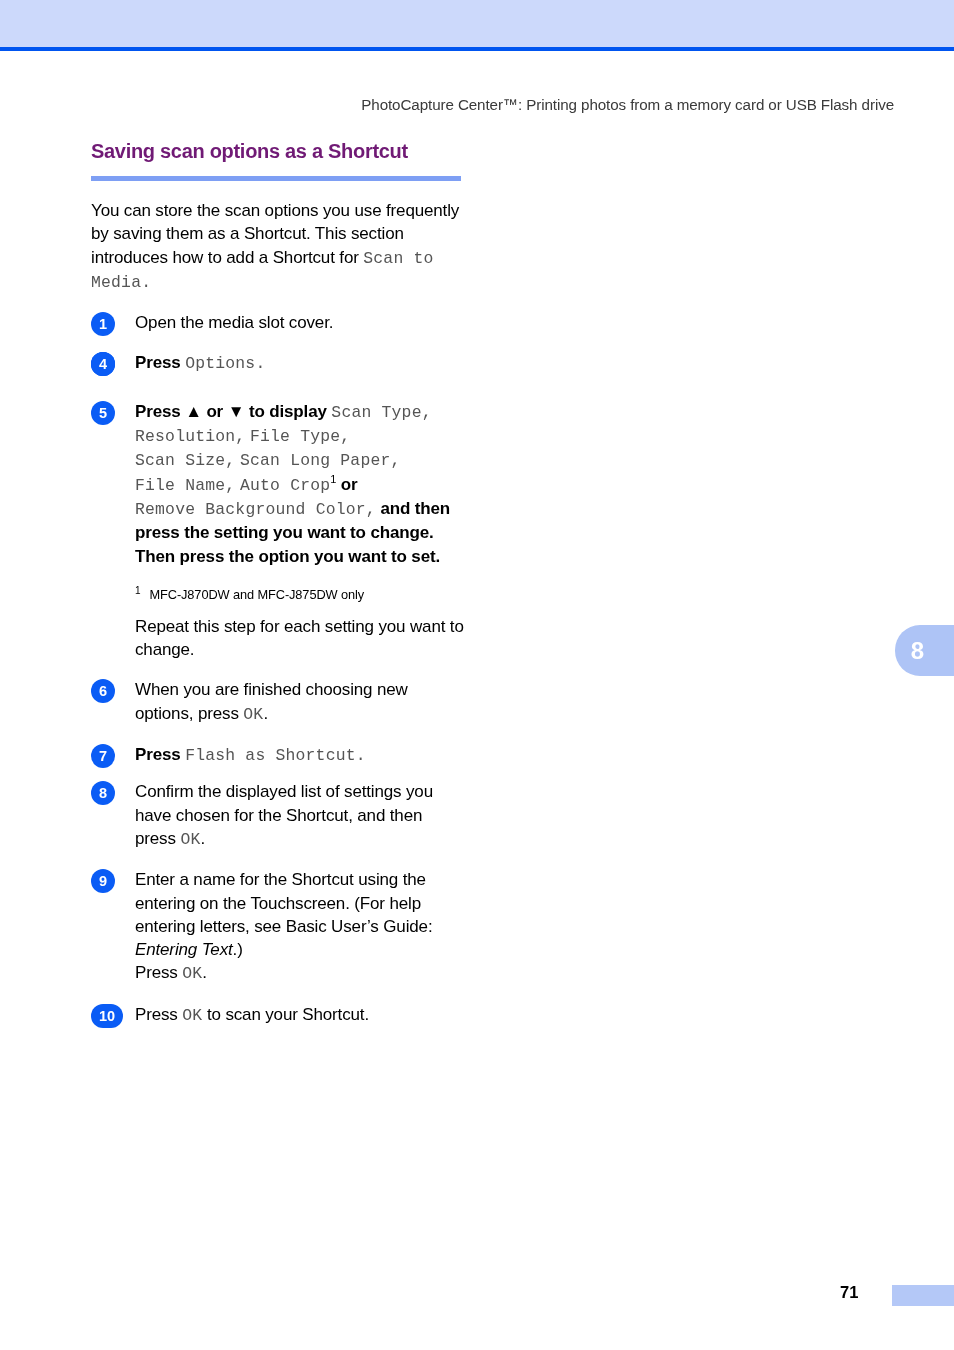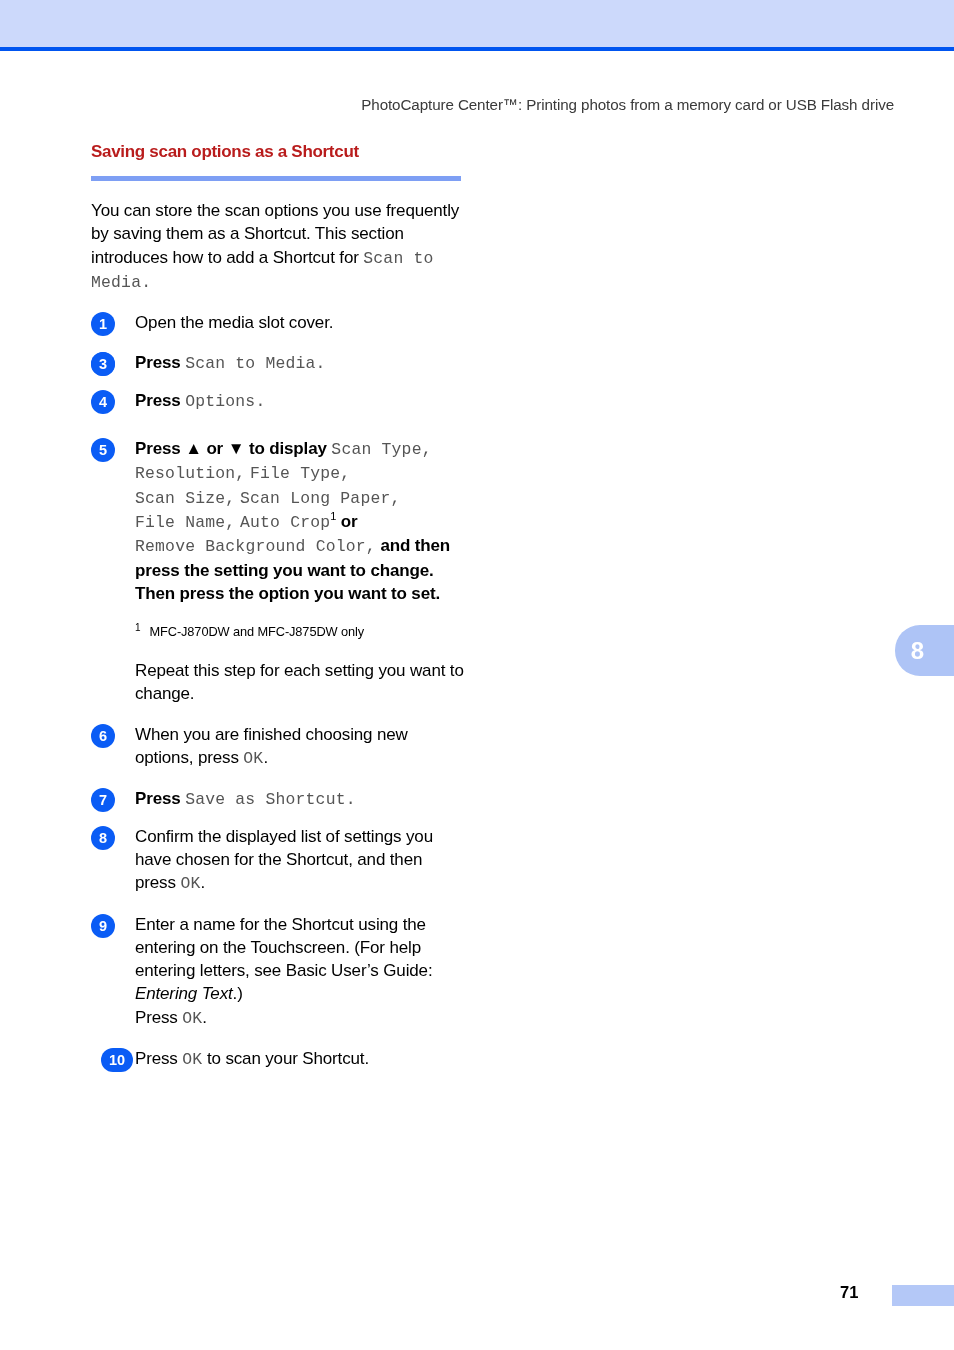--- a/index.html
+++ b/index.html
@@ -49,25 +49,25 @@
   
   .content {
     position: absolute;
     left: 91px;
     top: 136px;
     width: 375px;
   }
 
   h1.section-title {
     margin: 0;
-    font-size: 17px;
+    font-size: 20px;
     line-height: 31px;
     font-weight: bold;
     letter-spacing: -0.3px;
-    color: #b91c1c;
+    color: #701a75;
   }
   .title-rule {
     margin-top: 9px;
     width: 370px;
     height: 5px;
     background: #7e9ff4;
   }
 
   .intro {
     margin-top: 18px;
@@ -106,21 +106,20 @@
     color: #ffffff;
     font-size: 14.5px;
     font-weight: bold;
     line-height: 24px;
     text-align: center;
     font-family: "Liberation Sans", sans-serif;
   }
   .step-num.wide {
     min-width: 32px;
     border-radius: 13px;
-    margin-left: 10px;
   }
   .step-body {
     font-size: 17px;
     line-height: 23.3px;
     letter-spacing: -0.15px;
   }
   .step-body .bold {
     font-weight: bold;
   }
   .step-body em {
@@ -138,21 +137,21 @@
     line-height: 17px;
     letter-spacing: -0.1px;
   }
   .footnote sup {
     font-size: 10px;
     vertical-align: super;
     line-height: 0;
     margin-right: 9px;
   }
   .after-note {
-    margin-top: 19px;
+    margin-top: 12px;
     font-size: 17px;
     line-height: 23.3px;
     letter-spacing: -0.15px;
   }
 
   
   .step.gap-sm { margin-bottom: 13px; }
   .step.gap-lg { margin-bottom: 24px; }
 
   
@@ -212,21 +211,20 @@
       <span class="step-num">1</span>
       <div class="step-body">Open the media slot cover.</div>
     </div>
 
     <div class="step">
       <span class="step-num">2</span>
     </div>
 
     <div class="step gap-sm">
       <span class="step-num">3</span>
-      <div class="step-body"><span class="bold">Press</span> <span class="lcd">Scan to Media.</span></div>
     </div>
 
     <div class="step gap-lg">
       <span class="step-num">4</span>
       <div class="step-body"><span class="bold">Press</span> <span class="lcd">Options.</span></div>
     </div>
 
     <div class="step">
       <span class="step-num">5</span>
       <div class="step-body"><span class="bold">Press ▲ or ▼ to display </span><span class="lcd">Scan Type,</span><br><span class="lcd">Resolution,</span> <span class="lcd">File Type,</span><br><span class="lcd">Scan Size,</span> <span class="lcd">Scan Long Paper,</span><br><span class="lcd">File Name,</span> <span class="lcd">Auto Crop</span><sup class="fn">1</sup> <span class="bold">or</span><br><span class="lcd">Remove Background Color,</span> <span class="bold">and then press the setting you want to change. Then press the option you want to set.</span></div>
@@ -234,21 +232,21 @@
       <div class="after-note">Repeat this step for each setting you want to change.</div>
     </div>
 
     <div class="step">
       <span class="step-num">6</span>
       <div class="step-body"><span>When you are finished choosing new options, press </span><span class="lcd">OK</span><span>.</span></div>
     </div>
 
     <div class="step gap-sm">
       <span class="step-num">7</span>
-      <div class="step-body"><span class="bold">Press</span> <span class="lcd">Save as Shortcut.</span></div>
+      <div class="step-body"><span class="bold">Press</span> <span class="lcd">Flash as Shortcut.</span></div>
     </div>
 
     <div class="step">
       <span class="step-num">8</span>
       <div class="step-body"><span>Confirm the displayed list of settings you have chosen for the Shortcut, and then press </span><span class="lcd">OK</span><span>.</span></div>
     </div>
 
     <div class="step">
       <span class="step-num">9</span>
       <div class="step-body"><span>Enter a name for the Shortcut using the entering on the Touchscreen. (For help entering letters, see Basic User’s Guide: </span><em>Entering Text</em><span>.)</span><br><span>Press </span><span class="lcd">OK</span><span>.</span></div>

